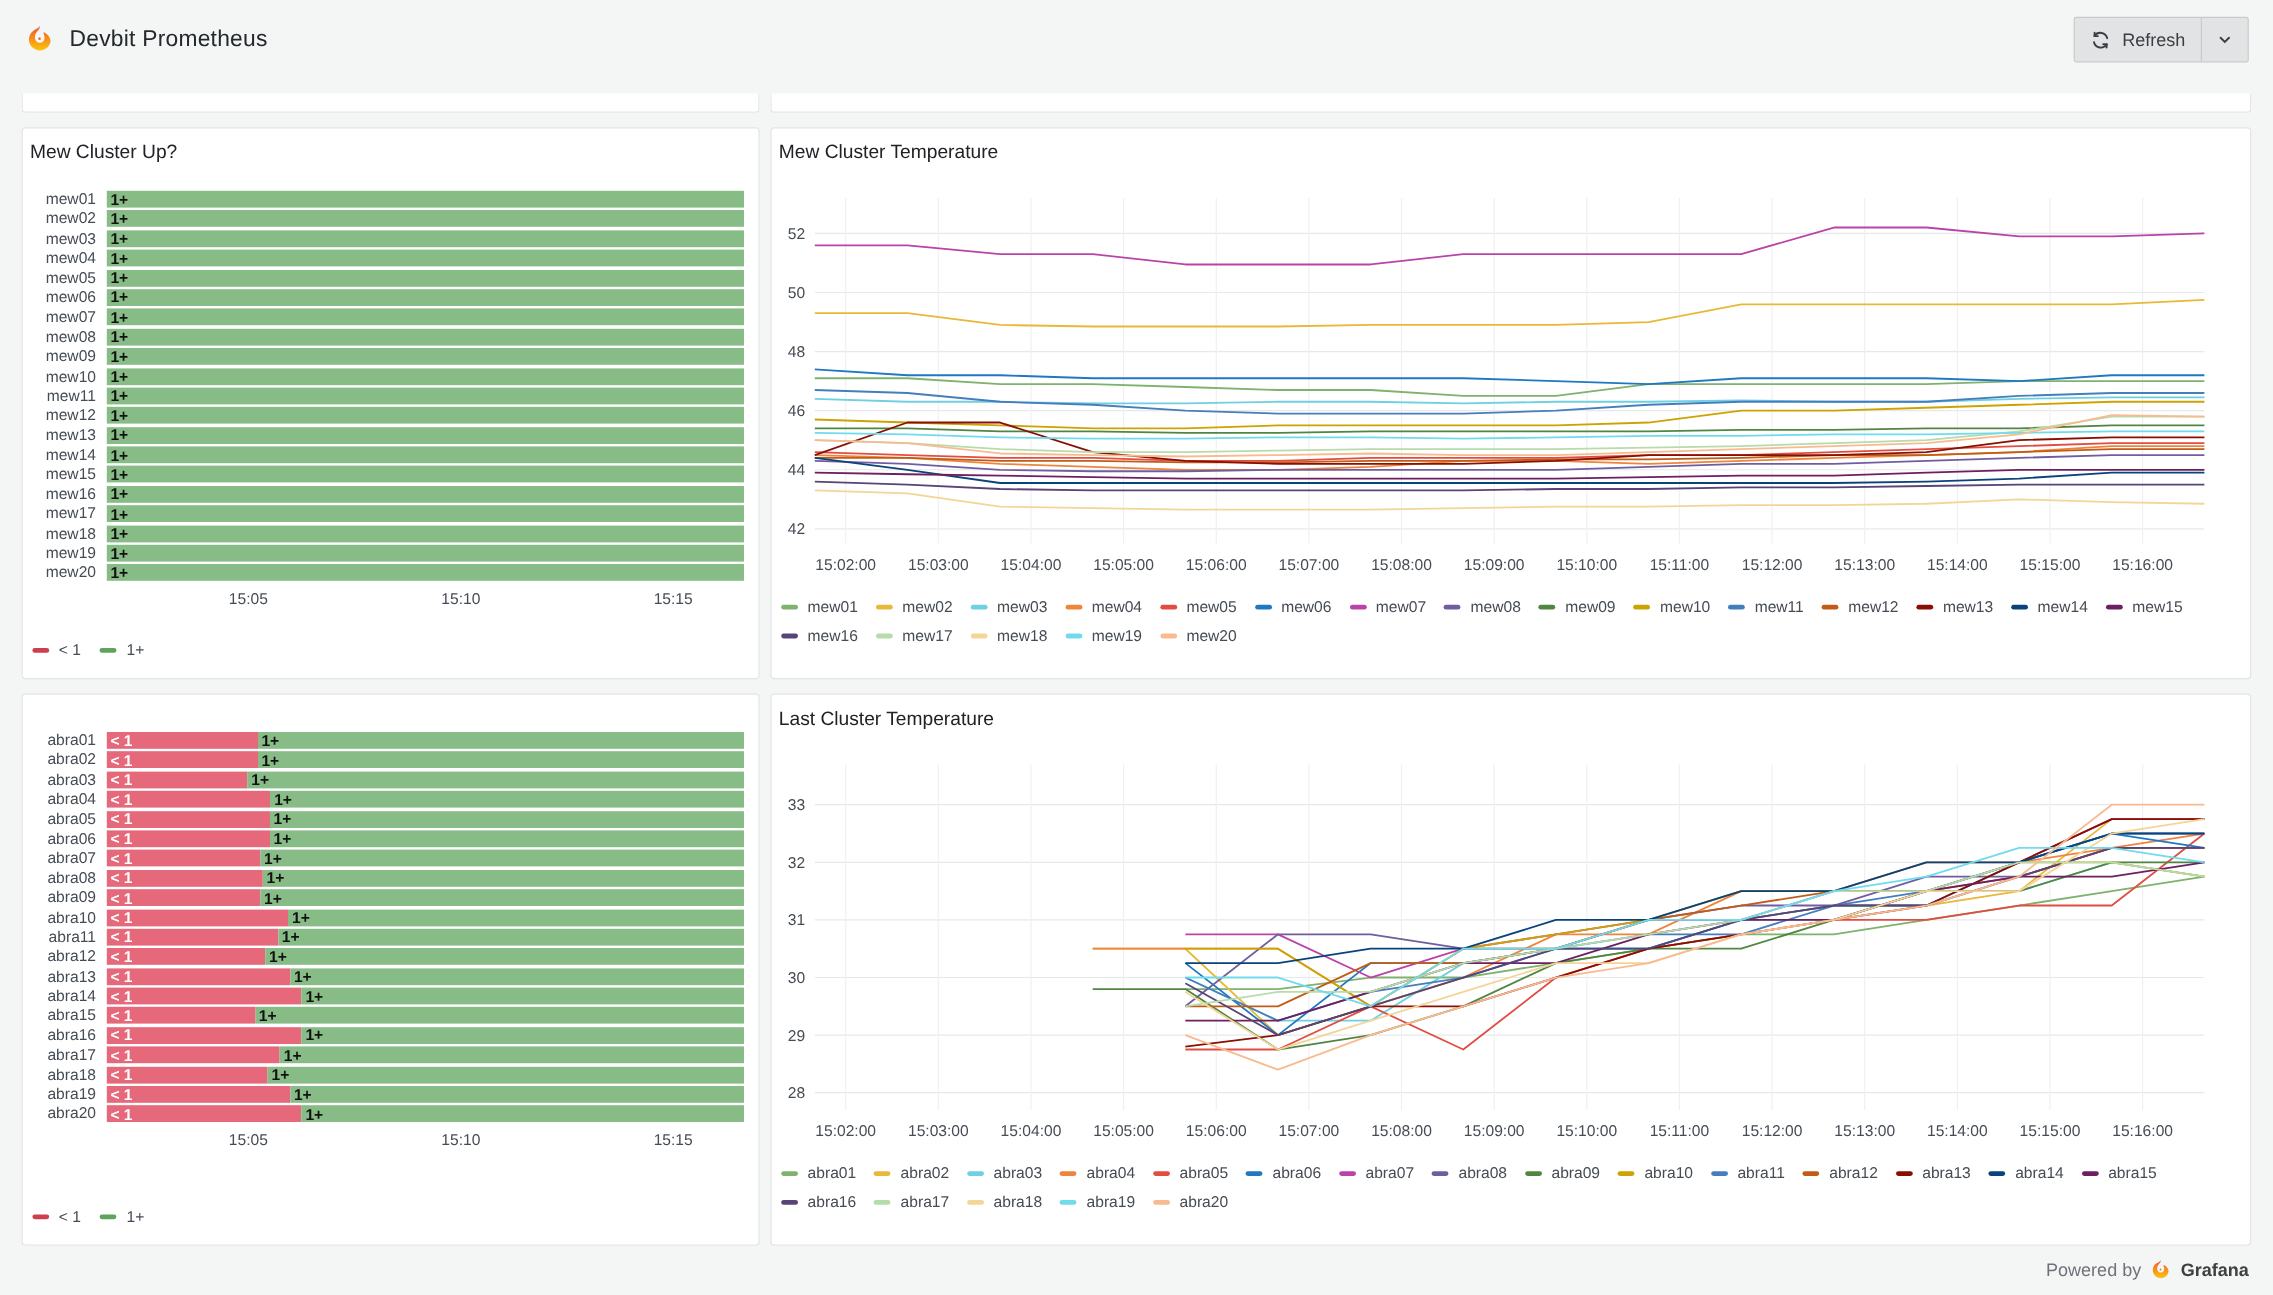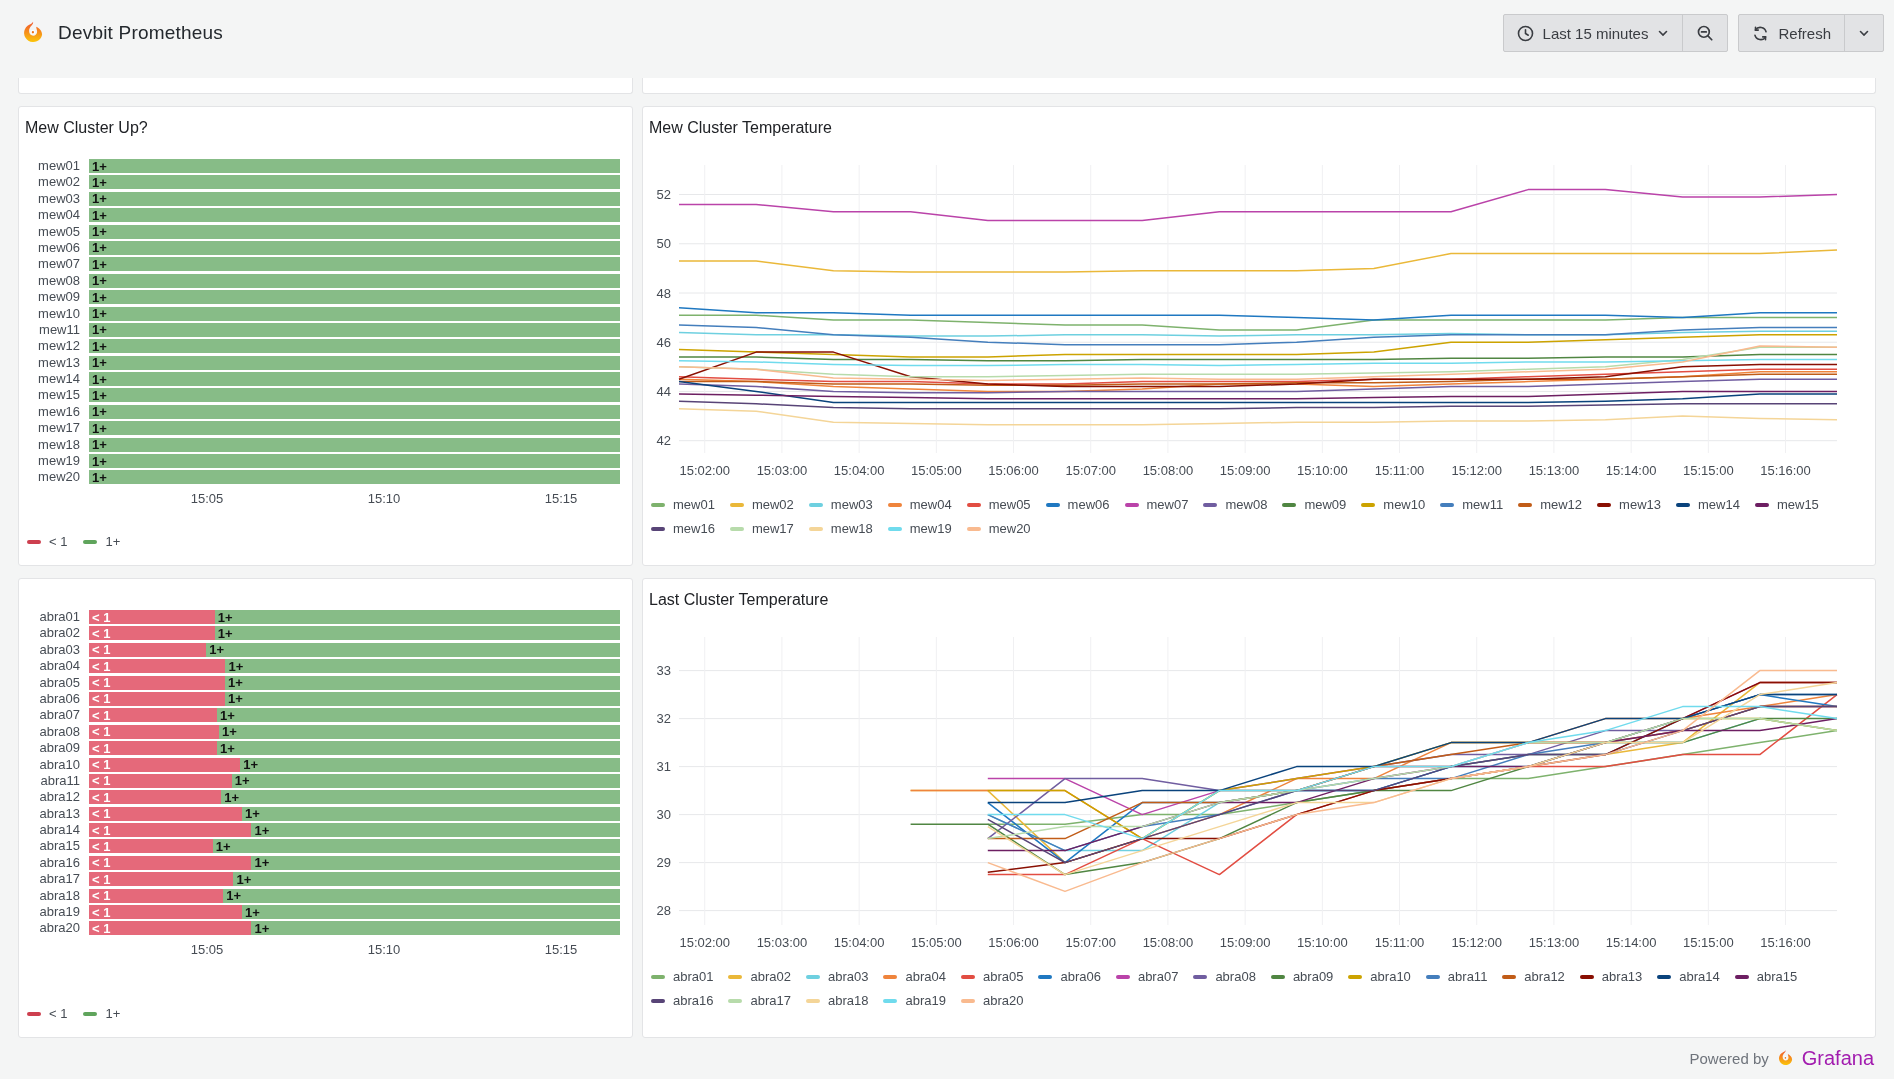--- a/index.html
+++ b/index.html
@@ -1,20 +1,20 @@
 <!DOCTYPE html>
 <html><head>
 <meta charset="utf-8">
 <style>
   * { margin:0; padding:0; box-sizing:border-box; }
   html,body { width:1894px; height:1079px; overflow:hidden; }
   body { background:#F4F5F5; font-family:"Liberation Sans", sans-serif; color:#24292E; }
 
   
-  .header { height:66px; display:flex; align-items:center; justify-content:space-between; padding:0 10px 0 20px; }
+  .header { height:66px; display:flex; align-items:center; justify-content:space-between; padding:0 20px 0 20px; }
   .header-left { display:flex; align-items:center; gap:12px; }
   .dash-title { font-size:19px; font-weight:500; color:#24292E; letter-spacing:.2px; }
   .header-right { display:flex; align-items:center; gap:10px; }
   .btn-group { display:flex; align-items:stretch; height:38px; border:1px solid #C9CACC; border-radius:2px; background:#E2E3E5; overflow:hidden; }
   .btn { display:flex; align-items:center; gap:9px; padding:0 13px; font-size:15px; font-weight:500; color:#3A3D42; cursor:pointer; background:transparent; border:none; font-family:"Liberation Sans",sans-serif; }
   .btn + .btn { border-left:1px solid #C9CACC; }
   .icon { display:inline-flex; align-items:center; justify-content:center; }
   .icon svg { display:block; }
 
   
@@ -43,21 +43,21 @@
   .legend-item { display:flex; align-items:center; gap:8px; font-size:13px; color:#464C54; cursor:pointer; }
   .pill { width:14px; height:4px; border-radius:2px; flex:0 0 14px; }
 
   
   .chart-wrap { margin-top:20px; }
   .ts-legend { display:flex; flex-wrap:wrap; column-gap:15px; row-gap:9px; padding:4px 2px 0 8px; margin-top:2px; }
 
   
   .footer { height:40px; display:flex; align-items:center; justify-content:flex-end; gap:7px; padding:0 20px; }
   .powered-by { font-size:15px; color:#6E737B; }
-  .brand { font-size:20px; font-weight:400; color:#a21caf; }
+  .brand { font-size:15px; font-weight:700; color:#404040; }
 </style>
 </head>
 <body>
 
 <div class="header">
   <div class="header-left">
     <span class="icon">
       <svg width="26" height="26" viewBox="0 0 24 24">
         <defs>
           <linearGradient id="gflame" x1="0" y1="1" x2="0" y2="0">
@@ -66,45 +66,20 @@
           </linearGradient>
         </defs>
         <path fill="url(#gflame)" d="M12 1.6c.9 2.9-3.6 4.1-3.6 8.6 0 2.6 1.8 4.3 3.8 4.3 2 0 3.6-1.5 3.6-3.9 0-1.7-.8-2.7-.8-4.4 2.6 1.3 5.4 3.6 5.4 7.4A8.4 8.4 0 1 1 7 5.3c2-1.4 4.4-1.9 5-3.7z"></path>
         <circle cx="11.9" cy="11.3" r="2.1" fill="#FFFFFF" opacity="0.85"></circle>
         <circle cx="11.9" cy="11.3" r="1.05" fill="#EE7116"></circle>
       </svg>
     </span>
     <span class="dash-title">Devbit Prometheus</span>
   </div>
   <div class="header-right">
-    <div class="btn-group">
-      <button class="btn">
-        <span class="icon">
-          <svg width="17" height="17" viewBox="0 0 16 16" fill="none" stroke="#3A3D42" stroke-width="1.5">
-            <circle cx="8" cy="8" r="6.6"></circle>
-              <path d="M8 4.4V8l2.6 1.6" stroke-linecap="round"></path>
-          </svg>
-        </span>
-        <span>Last 15 minutes</span>
-        <span class="icon">
-          <svg width="12" height="12" viewBox="0 0 12 12" fill="none" stroke="#3A3D42" stroke-width="1.6" stroke-linecap="round">
-              <path d="M2.5 4.5 6 8l3.5-3.5"></path>
-            </svg>
-        </span>
-      </button>
-      <button class="btn">
-        <span class="icon">
-          <svg width="18" height="18" viewBox="0 0 16 16" fill="none" stroke="#3A3D42" stroke-width="1.5" stroke-linecap="round">
-            <circle cx="7" cy="7" r="4.8"></circle>
-              <path d="M10.6 10.6 14 14"></path>
-              <path d="M4.9 7h4.2"></path>
-          </svg>
-        </span>
-      </button>
-    </div>
     <div class="btn-group">
       <button class="btn">
         <span class="icon">
           <svg width="17" height="17" viewBox="0 0 16 16" fill="none" stroke="#3A3D42" stroke-width="1.5" stroke-linecap="round">
             <path d="M13.2 6.4A5.6 5.6 0 0 0 3.2 4.6"></path>
               <path d="M3.3 2.2v2.6h2.6"></path>
             <path d="M2.8 9.6a5.6 5.6 0 0 0 10 1.8"></path>
               <path d="M12.7 13.8v-2.6h-2.6"></path>
           </svg>
         </span>

